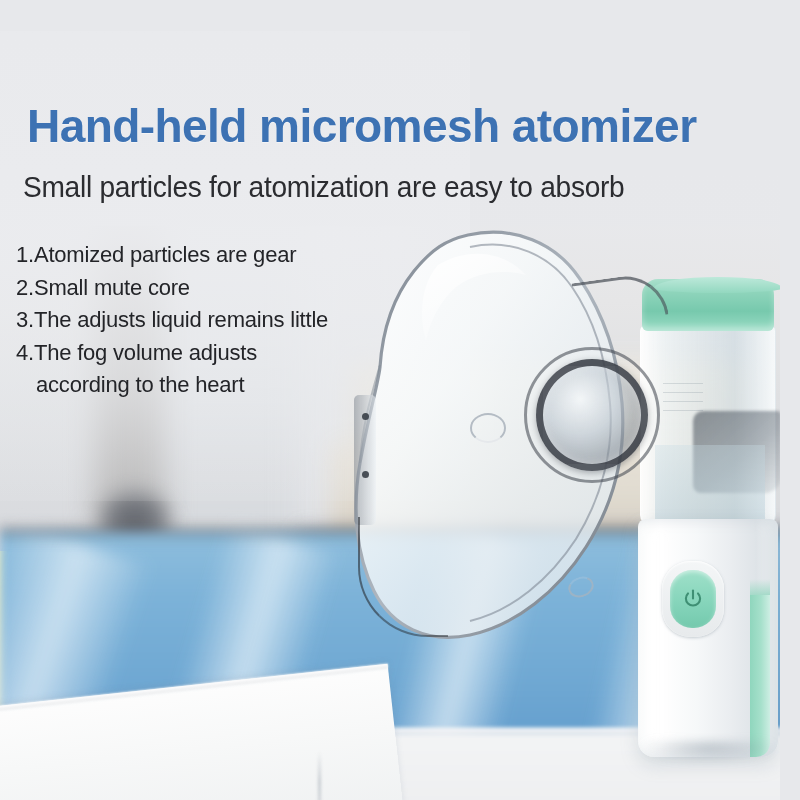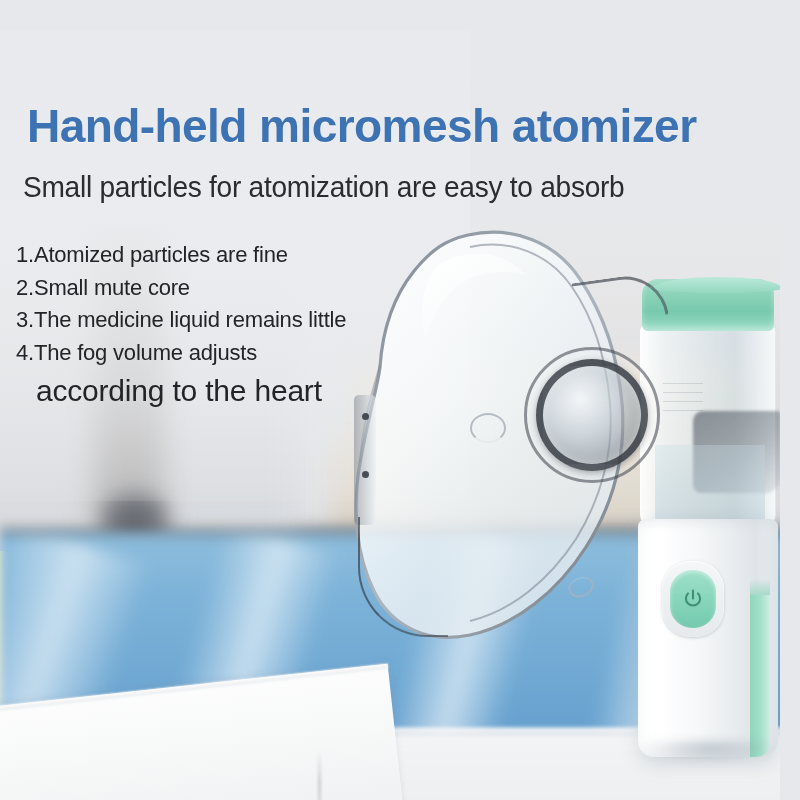--- a/index.html
+++ b/index.html
@@ -148,21 +148,21 @@
   .feature-list {
     position:absolute; left:16px; top:208px; width:440px;
     list-style:none;
   }
   .feature-item {
     font-size:22px; color:#232428; line-height:1.48;
     white-space:nowrap; letter-spacing:-.2px;
   }
   .feature-item .num { display:inline; }
   .feature-cont {
-    font-size:30px; color:#232428; line-height:1.48;
+    font-size:22px; color:#232428; line-height:1.48;
     white-space:nowrap; padding-left:20px; letter-spacing:-.2px;
   }
   .tagline {
     position:absolute; left:18px; top:421px;
     font-size:34px; font-weight:bold; color:#3a6cae;
     white-space:nowrap; letter-spacing:-.4px;
   }
 
   
   .device { position:absolute; left:632px; top:248px; width:152px; height:480px; }
@@ -405,27 +405,27 @@
     <div class="mask-nose-hole"></div>
     <div class="mask-chin-hole"></div>
   </div>
 
   <div class="headline">Hand-held micromesh atomizer</div>
 
   <div class="subtitle">Small particles for atomization are easy to absorb</div>
 
   <ul class="feature-list">
     <li class="feature-item">
-      <span class="num">1.</span><span>Atomized particles are fine</span>
+      <span class="num">1.</span><span>Atomized particles are gear</span>
     </li>
     <li class="feature-item">
       <span class="num">2.</span><span>Small mute core</span>
     </li>
     <li class="feature-item">
-      <span class="num">3.</span><span>The medicine liquid remains little</span>
+      <span class="num">3.</span><span>The adjusts liquid remains little</span>
     </li>
     <li class="feature-item">
       <span class="num">4.</span><span>The fog volume adjusts</span>
     </li>
     <li class="feature-cont">according to the heart</li>
   </ul>
 
 
 </div>
 

